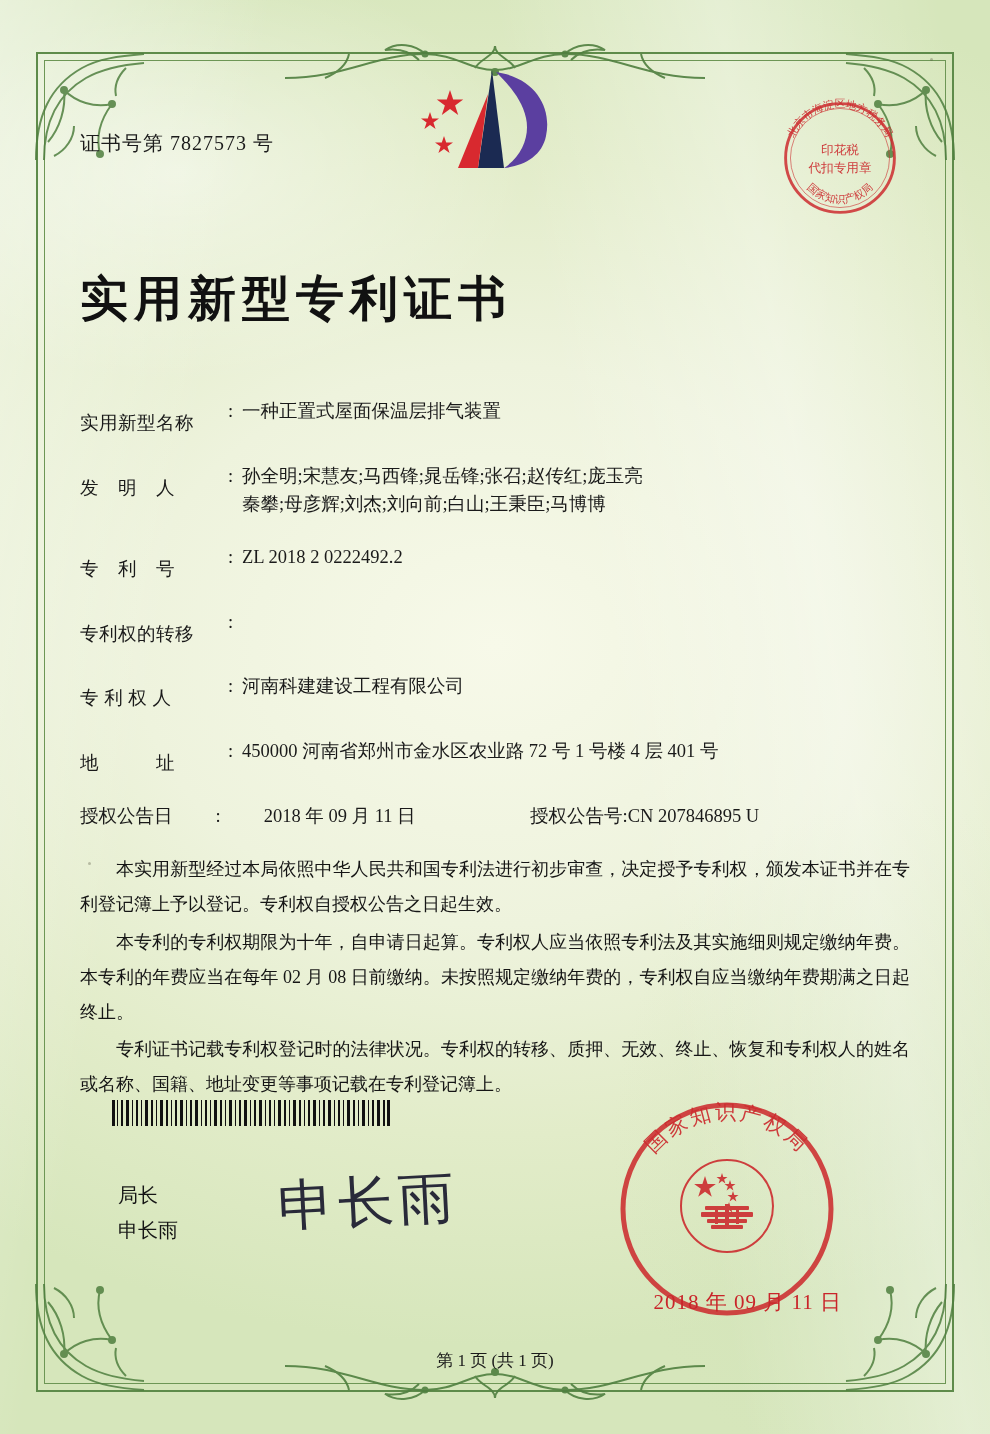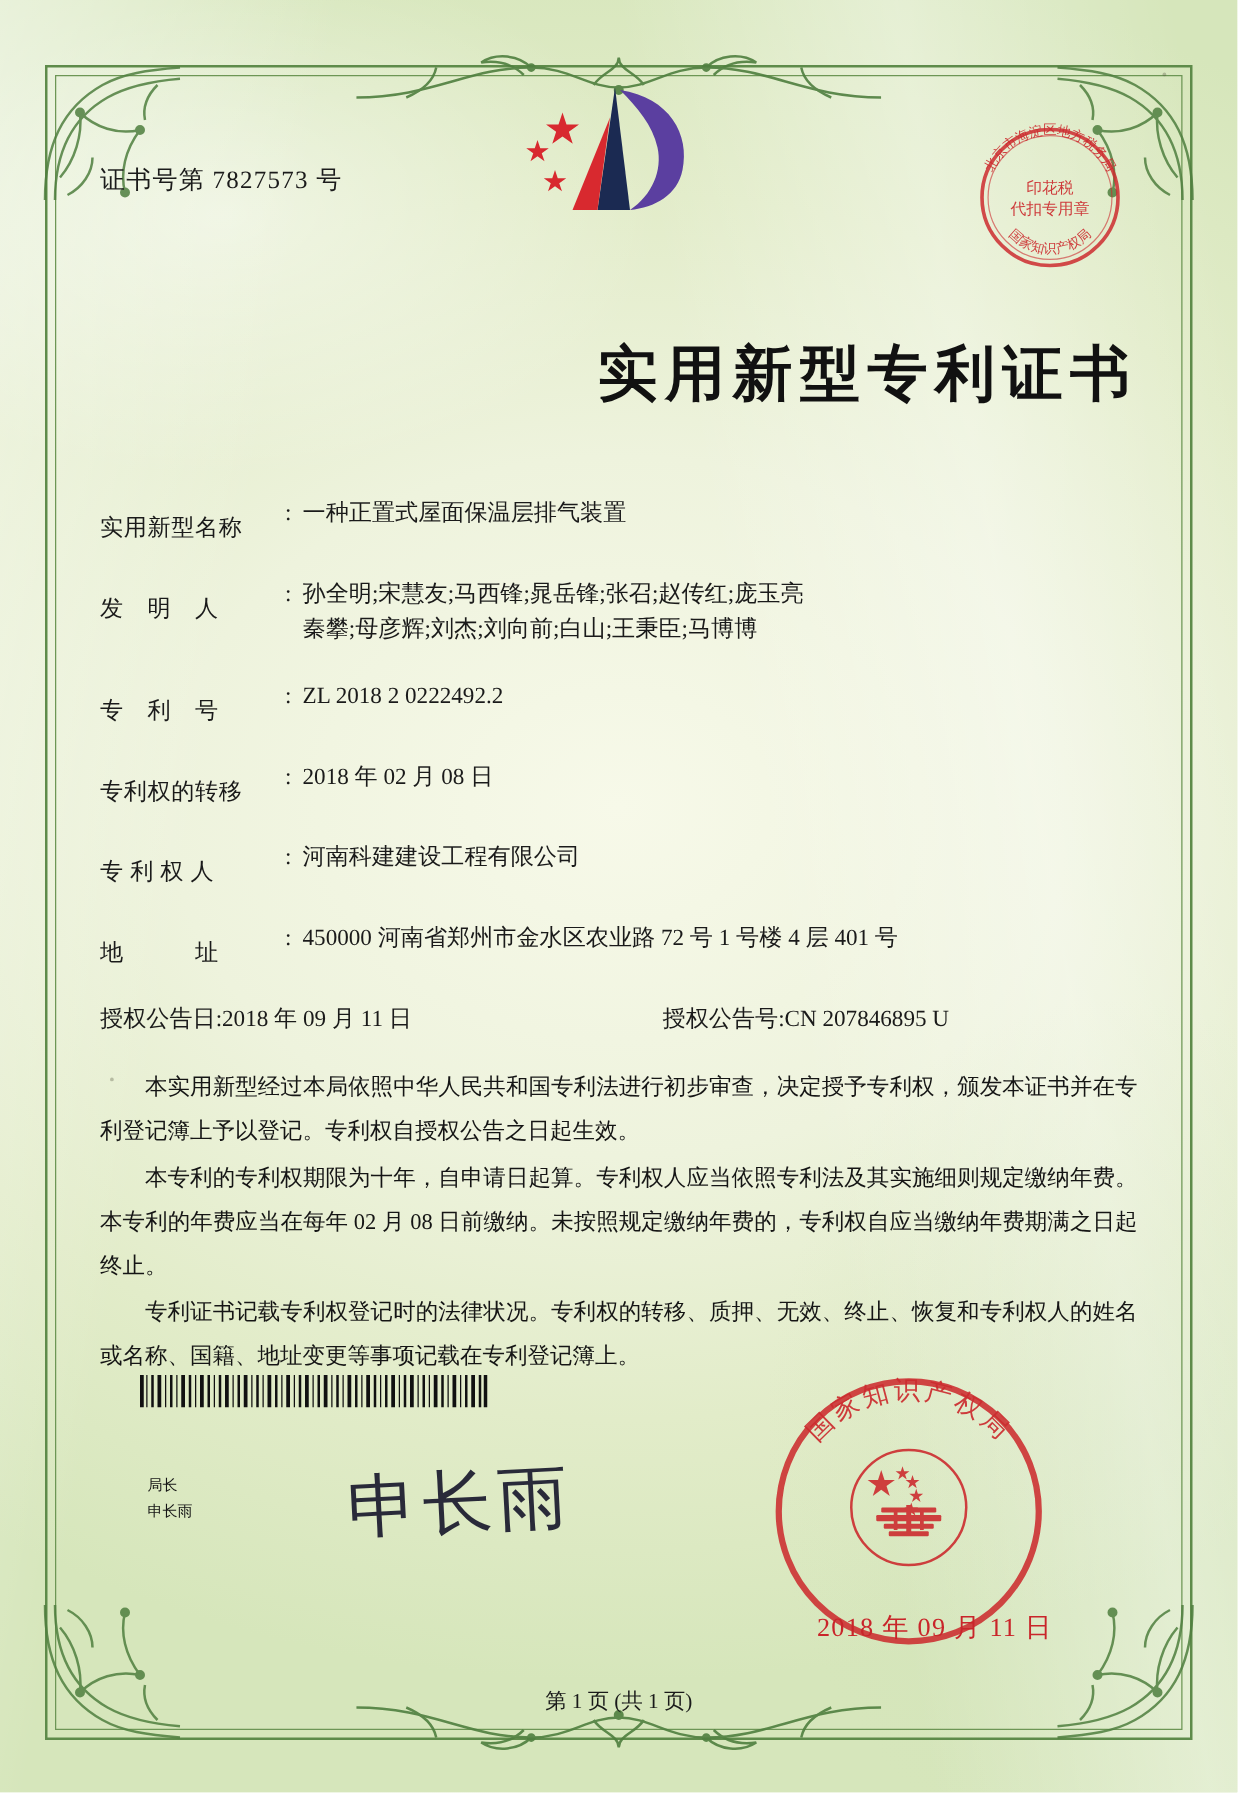--- a/index.html
+++ b/index.html
@@ -105,21 +105,21 @@
   .logo-wrap {
     position: absolute;
     left: 50%;
     transform: translateX(-50%);
     top: 60px;
     width: 190px;
     height: 115px;
   }
 
   .title {
-    text-align: right;
+    text-align: left;
     font-size: 48px;
     font-weight: bold;
     letter-spacing: 6px;
     color: #111;
     margin-top: 110px;
     font-family: "DejaVu Serif", "Liberation Serif", serif;
   }
 
   .fields {
     margin-top: 66px;
@@ -152,20 +152,21 @@
   .row-grant {
     display: flex;
     margin-bottom: 6px;
     margin-top: 6px;
     font-size: 18.5px;
   }
   .grant-left {
     width: 450px;
     flex: 0 0 450px;
     display: flex;
+    gap: 43px;
   }
   .grant-right {
     flex: 1;
     display: flex;
   }
   .grant-label {
     white-space: pre;
   }
 
   .paragraphs {
@@ -187,21 +188,21 @@
     top: 1100px;
     width: 278px;
     height: 26px;
   }
 
   
   .sign-block {
     position: absolute;
     left: 118px;
     top: 1178px;
-    font-size: 12px;
+    font-size: 20px;
     color: #151515;
     line-height: 1.75;
   }
   .signature {
     position: absolute;
     left: 278px;
     top: 1165px;
     font-size: 56px;
     color: #1a1a2e;
     font-family: "DejaVu Serif", serif;
@@ -398,21 +399,20 @@
 
       <div class="field-row">
         <div class="field-label">专　利　号</div>
         <div class="field-colon">:</div>
         <div class="field-value">ZL 2018 2 0222492.2</div>
       </div>
 
       <div class="field-row">
         <div class="field-label">专利权的转移</div>
         <div class="field-colon">:</div>
-        <div class="field-value">2018 年 02 月 08 日</div>
       </div>
 
       <div class="field-row">
         <div class="field-label">专 利 权 人</div>
         <div class="field-colon">:</div>
         <div class="field-value">河南科建建设工程有限公司</div>
       </div>
 
       <div class="field-row">
         <div class="field-label">地　　　址</div>

